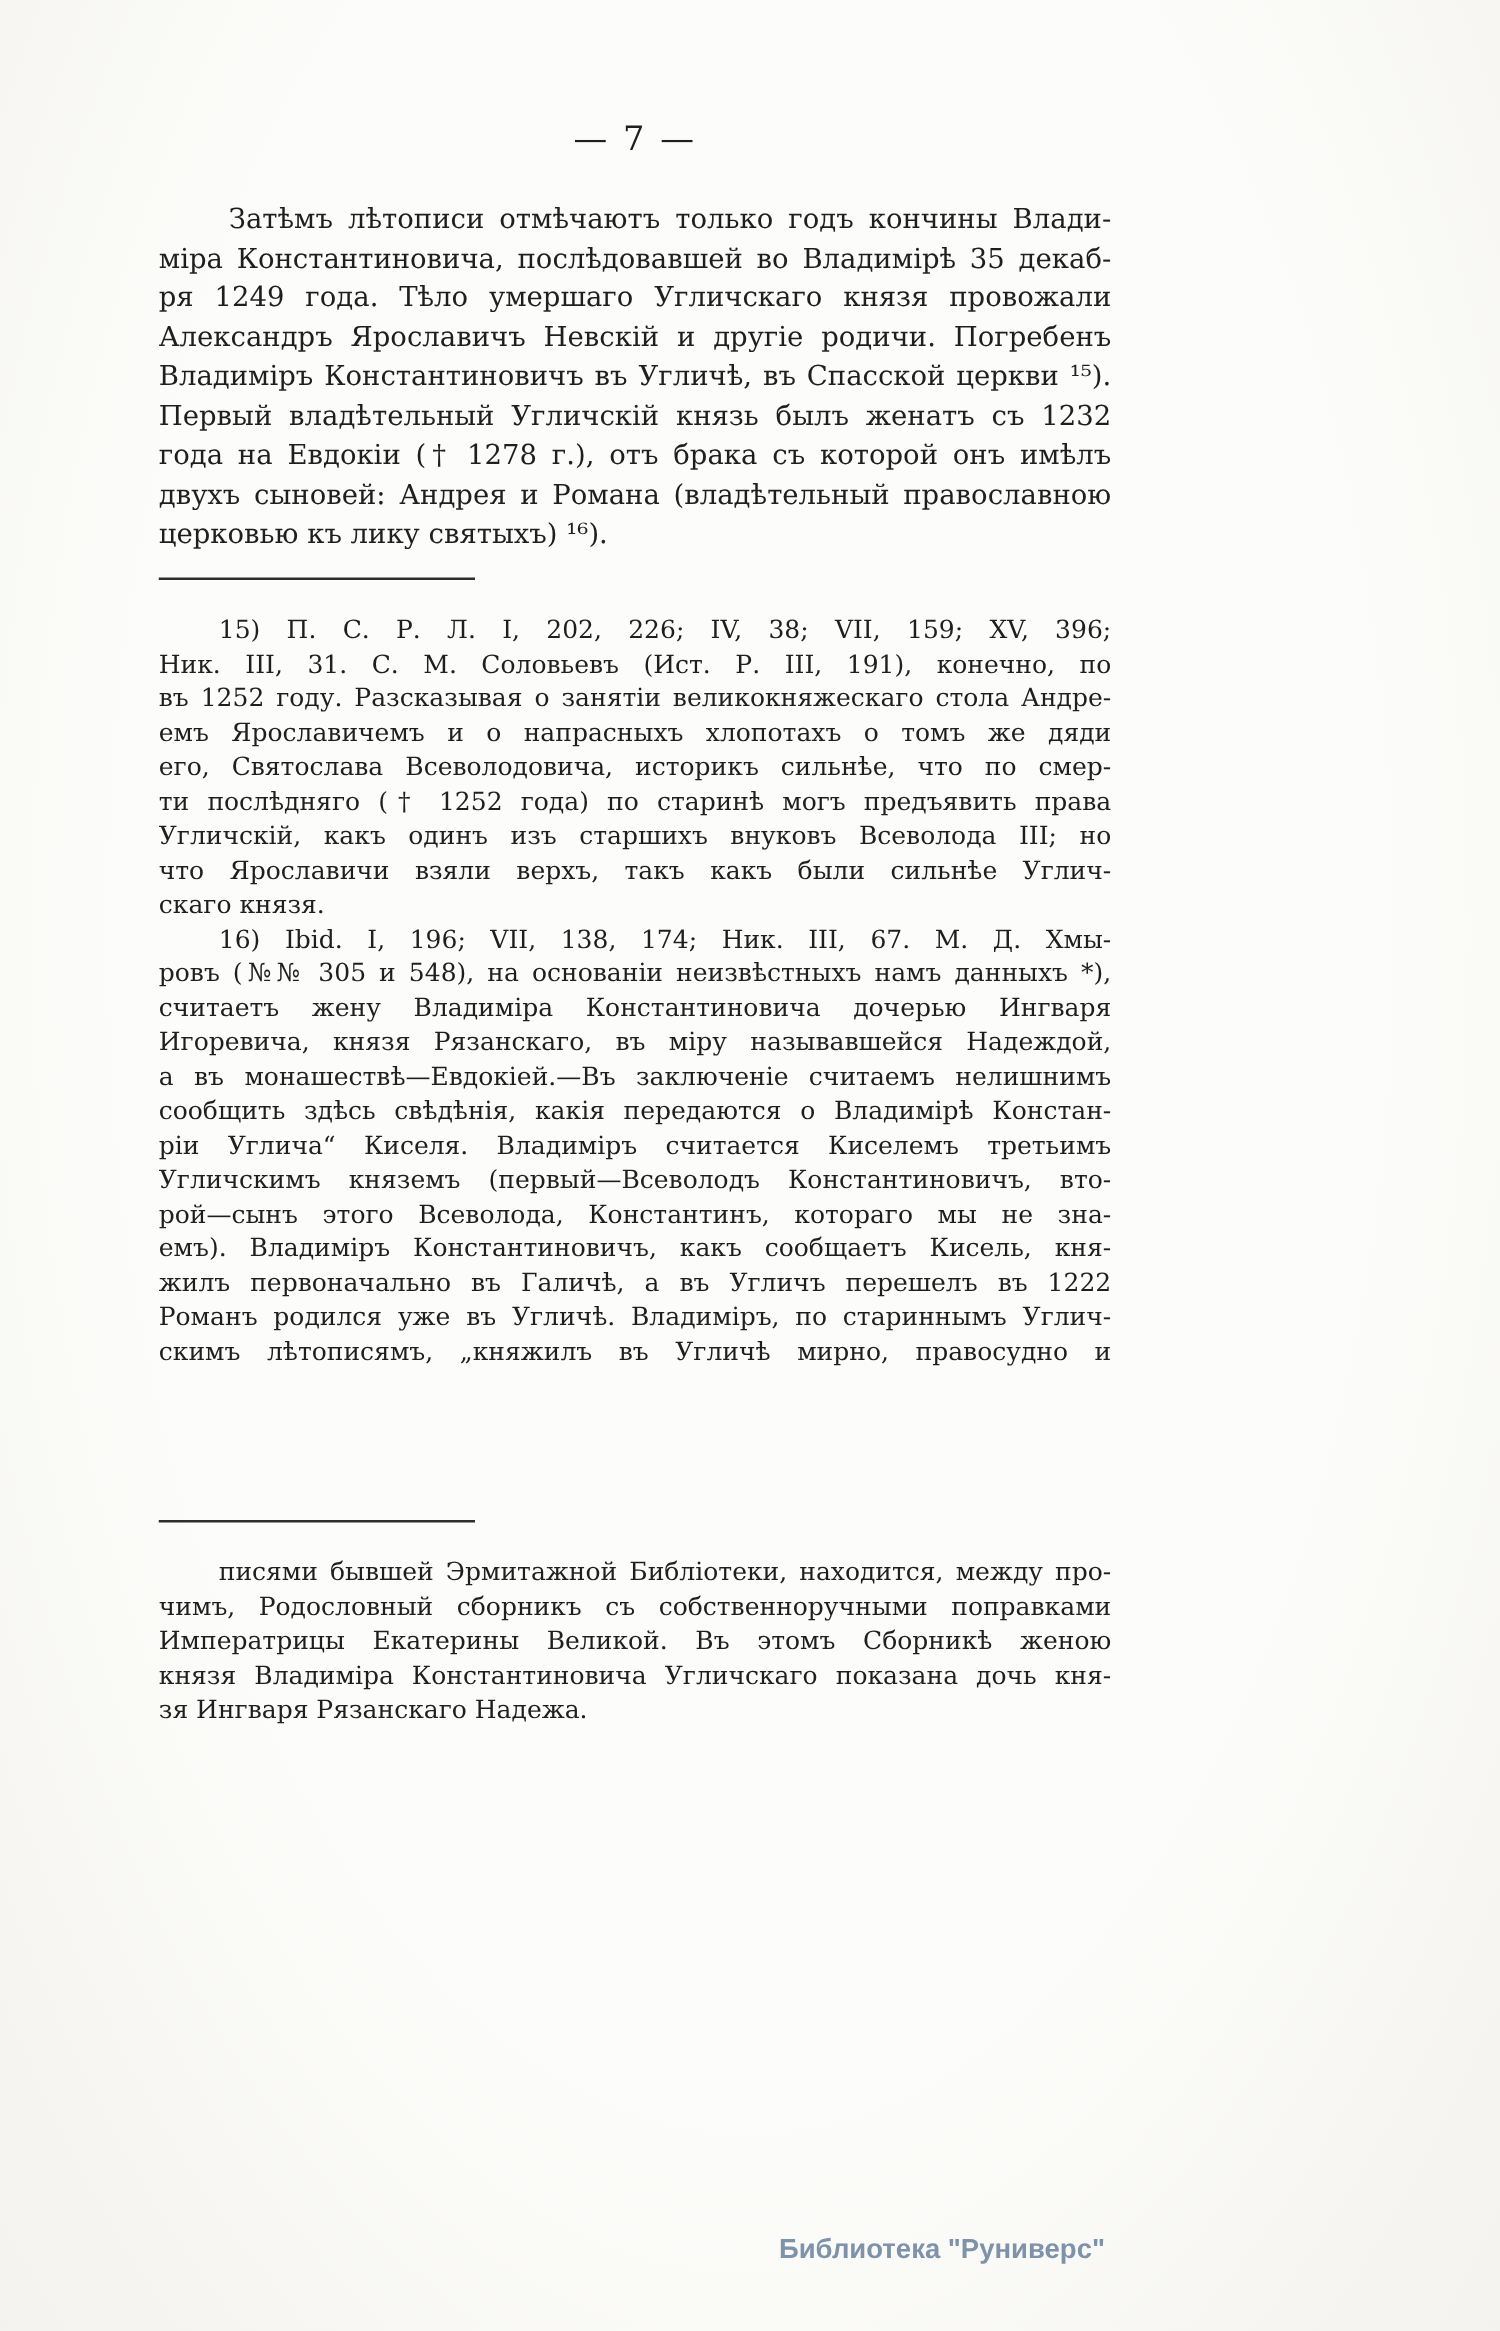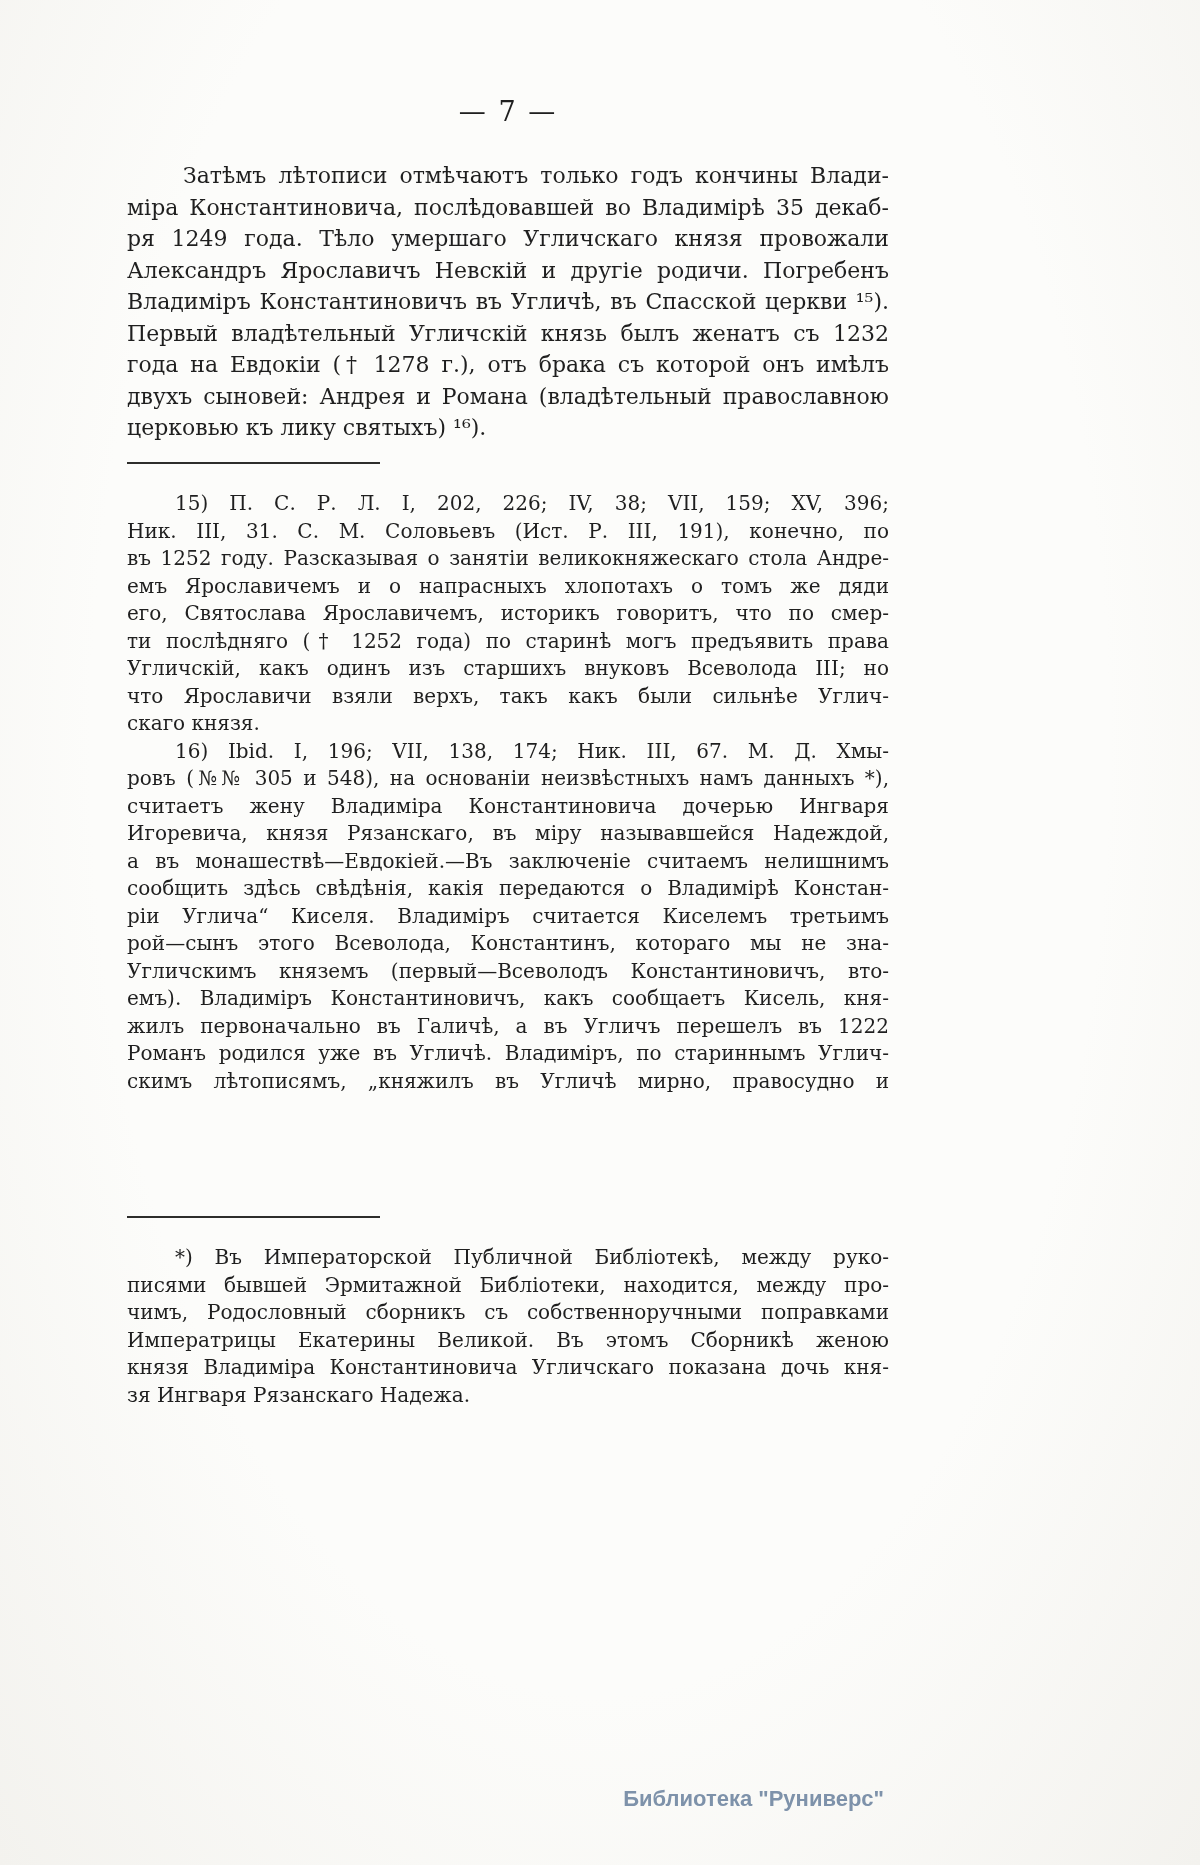--- a/index.html
+++ b/index.html
@@ -102,47 +102,46 @@
     </div>
 
   <div class="rule rule-top"></div>
 
   <div class="text-col fn-wrap">
     <div class="textblock fn last-left">
         <div class="line">15) П. С. Р. Л. I, 202, 226; IV, 38; VII, 159; XV, 396;</div>
         <div class="line">Ник. III, 31. С. М. Соловьевъ (Ист. Р. III, 191), конечно, по</div>
         <div class="line">въ 1252 году. Разсказывая о занятіи великокняжескаго стола Андре-</div>
         <div class="line">емъ Ярославичемъ и о напрасныхъ хлопотахъ о томъ же дяди</div>
-        <div class="line">его, Святослава Ярославичемъ, историкъ говоритъ, что по смер-</div>
+        <div class="line">его, Святослава Всеволодовича, историкъ сильнѣе, что по смер-</div>
         <div class="line">ти послѣдняго († 1252 года) по старинѣ могъ предъявить права</div>
         <div class="line">Угличскій, какъ одинъ изъ старшихъ внуковъ Всеволода III; но</div>
         <div class="line">что Ярославичи взяли верхъ, такъ какъ были сильнѣе Углич-</div>
         <div class="line">скаго князя.</div>
       </div>
     <div class="textblock fn">
         <div class="line">16) Ibid. I, 196; VII, 138, 174; Ник. III, 67. М. Д. Хмы-</div>
         <div class="line">ровъ (№№ 305 и 548), на основаніи неизвѣстныхъ намъ данныхъ *),</div>
         <div class="line">считаетъ жену Владиміра Константиновича дочерью Ингваря</div>
         <div class="line">Игоревича, князя Рязанскаго, въ міру называвшейся Надеждой,</div>
         <div class="line">а въ монашествѣ—Евдокіей.—Въ заключеніе считаемъ нелишнимъ</div>
         <div class="line">сообщить здѣсь свѣдѣнія, какія передаются о Владимірѣ Констан-</div>
         <div class="line">ріи Углича“ Киселя. Владиміръ считается Киселемъ третьимъ</div>
+        <div class="line">Угличскимъ княземъ (первый—Всеволодъ Константиновичъ, вто-</div>
         <div class="line">рой—сынъ этого Всеволода, Константинъ, котораго мы не зна-</div>
-        <div class="line">Угличскимъ княземъ (первый—Всеволодъ Константиновичъ, вто-</div>
         <div class="line">емъ). Владиміръ Константиновичъ, какъ сообщаетъ Кисель, кня-</div>
         <div class="line">жилъ первоначально въ Галичѣ, а въ Угличъ перешелъ въ 1222</div>
         <div class="line">Романъ родился уже въ Угличѣ. Владиміръ, по стариннымъ Углич-</div>
         <div class="line">скимъ лѣтописямъ, „княжилъ въ Угличѣ мирно, правосудно и</div>
       </div>
   </div>
 
   <div class="rule rule-bottom"></div>
 
   <div class="text-col textblock star-note last-left">
-      <div class="line">*) Въ Императорской Публичной Библіотекѣ, между руко-</div>
       <div class="line">писями бывшей Эрмитажной Библіотеки, находится, между про-</div>
       <div class="line">чимъ, Родословный сборникъ съ собственноручными поправками</div>
       <div class="line">Императрицы Екатерины Великой. Въ этомъ Сборникѣ женою</div>
       <div class="line">князя Владиміра Константиновича Угличскаго показана дочь кня-</div>
       <div class="line">зя Ингваря Рязанскаго Надежа.</div>
     </div>
 
   <div class="watermark">Библиотека "Руниверс"</div>
 
 </div>

